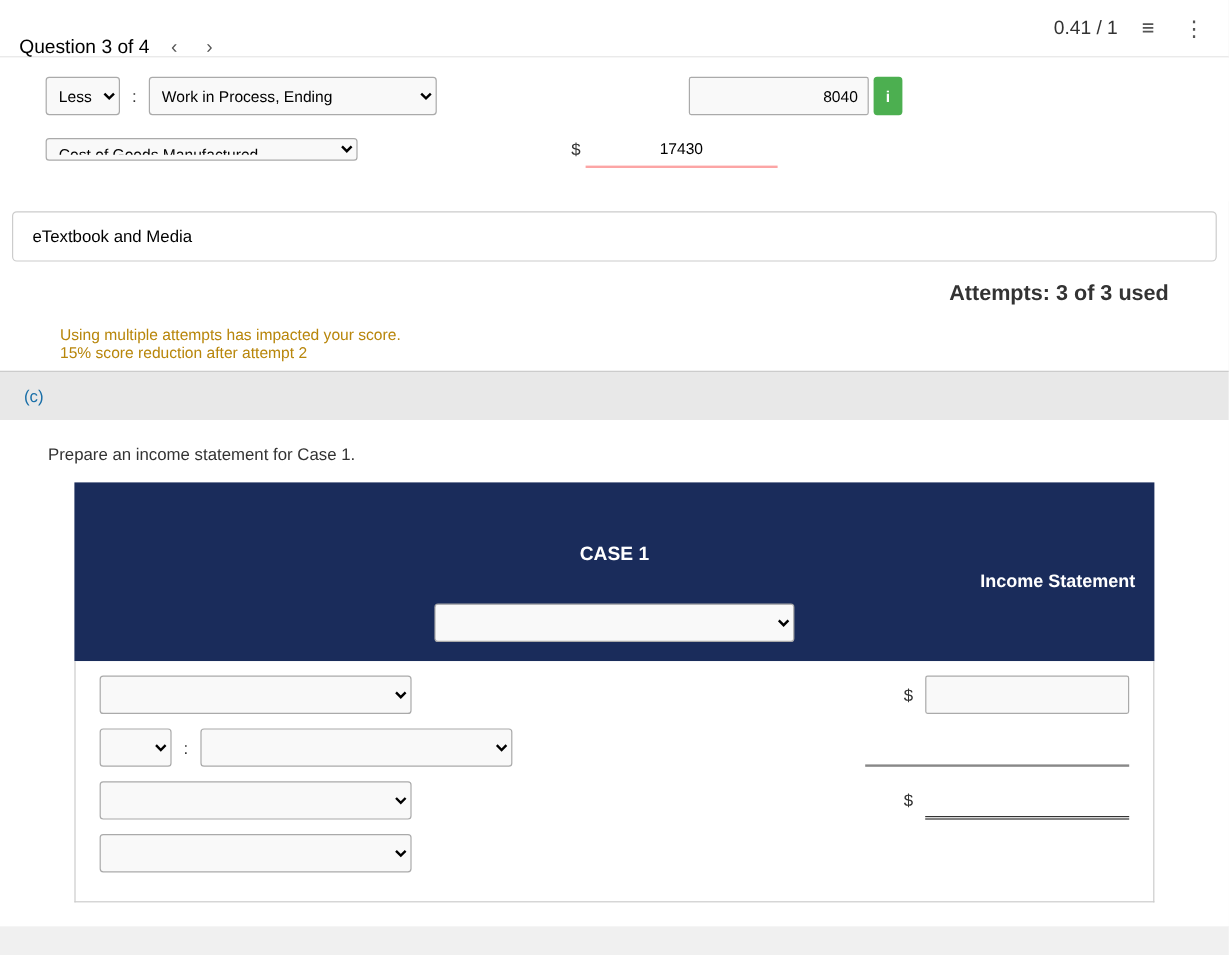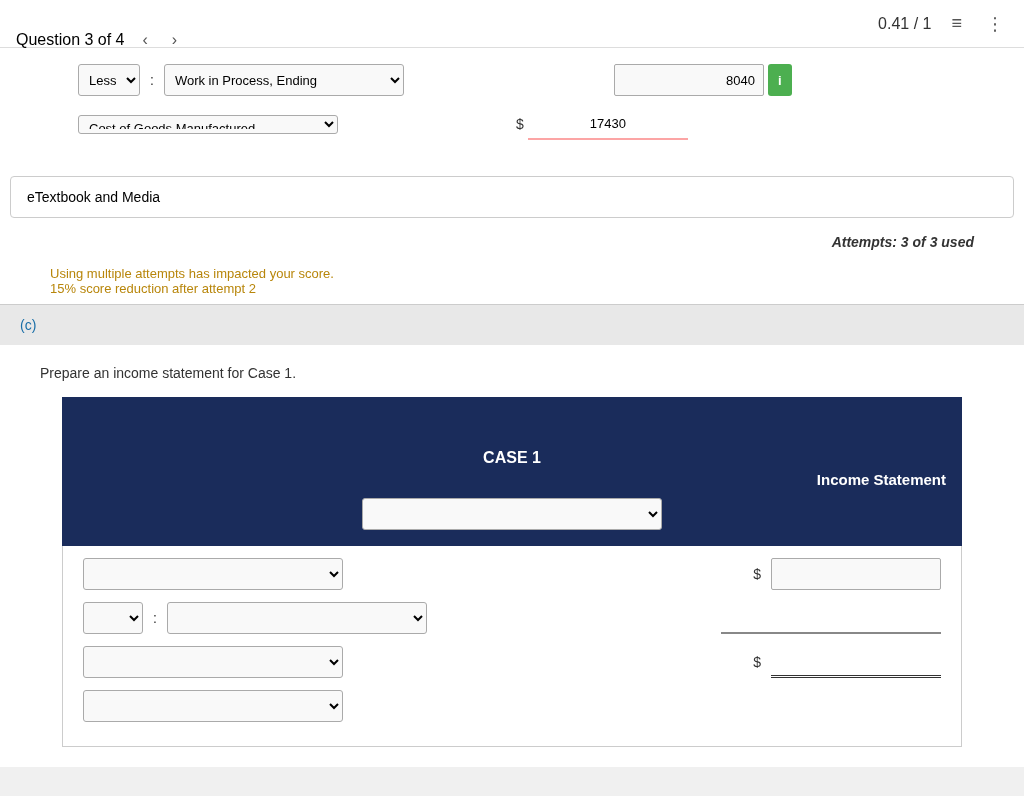--- a/index.html
+++ b/index.html
@@ -57,21 +57,21 @@
 
     
     .main-content {
       background: #fff;
       margin: 0;
       padding: 0;
     }
 
     
     .section-a {
-      padding: 16px 50px 16px 78px;
+      padding: 16px 50px 16px 38px;
       background: #fff;
     }
 
     .row-item {
       display: flex;
       align-items: center;
       gap: 10px;
       margin-bottom: 12px;
     }
 
@@ -168,24 +168,23 @@
       padding: 12px 16px;
       background: #fff;
     }
 
     
     .attempts-section {
       padding: 8px 50px 12px 50px;
       text-align: right;
     }
     .attempts-label {
-      font-size: 14px;
+      font-size: 18px;
       font-weight: bold;
       color: #333;
-      font-style: italic;
     }
     .warning-text {
       color: #b8860b;
       font-size: 13px;
       text-align: left;
       padding: 4px 50px 8px 50px;
     }
 
     
     .section-c-header {

